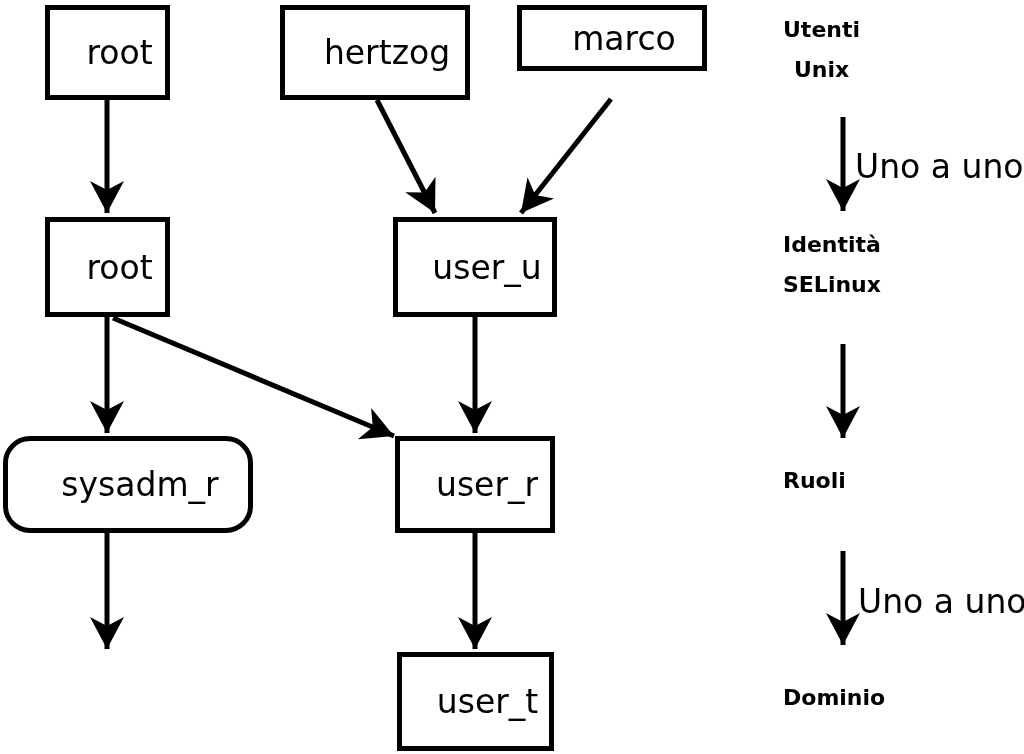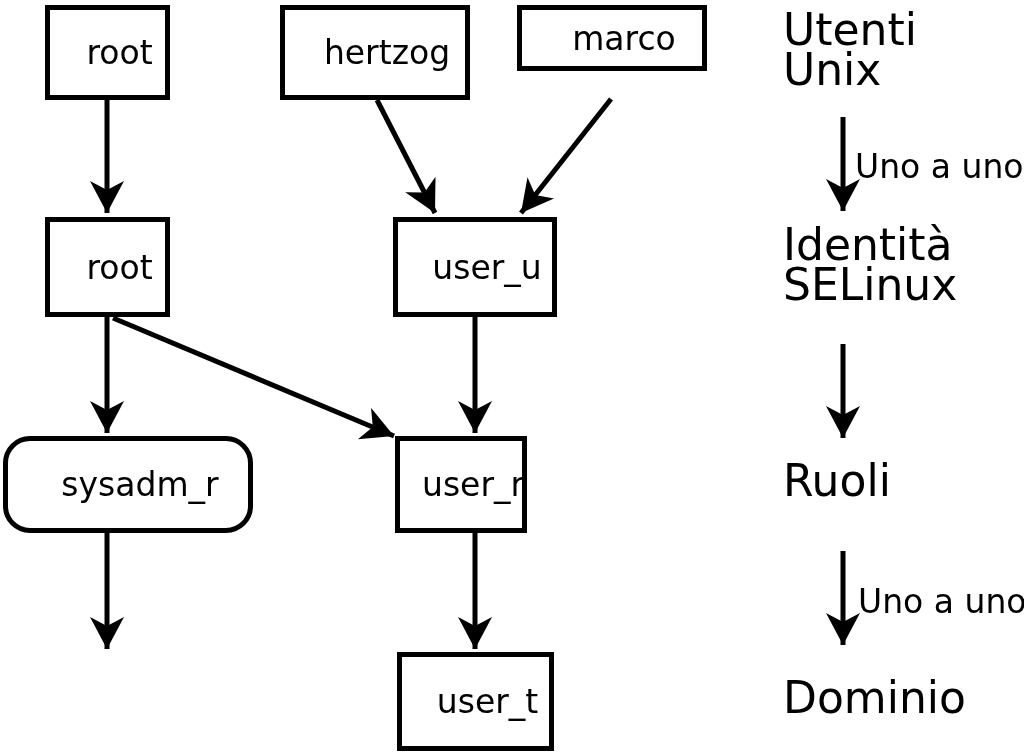--- a/index.html
+++ b/index.html
@@ -32,25 +32,26 @@
     display: flex;
     align-items: center;
     justify-content: center;
     font-size: 33px;
     color: #000000;
     white-space: nowrap;
     padding-left: 24px;
   }
   .level-label {
     position: absolute;
-    font-weight: normal;
-    font-size: 44px;
+    font-weight: bold;
+    font-size: 22px;
     line-height: 40px;
     color: #000000;
     white-space: nowrap;
+    text-align: center;
   }
   .rel-label {
     position: absolute;
     font-size: 33px;
     line-height: 38px;
     color: #000000;
     white-space: nowrap;
   }
   svg line {
     stroke: #000000;
@@ -97,21 +98,21 @@
   <div class="node-box" style="left:45px; top:217px; width:125px; height:100px;">
     <span>root</span>
   </div>
   <div class="node-box" style="left:393px; top:217px; width:164px; height:100px;">
     <span>user_u</span>
   </div>
 
   <div class="node-box" style="left:3px; top:436px; width:250px; height:97px;border-radius:27px;">
     <span>sysadm_r</span>
   </div>
-  <div class="node-box" style="left:395px; top:436px; width:132px; height:97px;align-items:center;">
+  <div class="node-box" style="left:395px; top:436px; width:160px; height:97px;align-items:center;">
     <span>user_r</span>
   </div>
 
   <div class="node-box" style="left:397px; top:652px; width:157px; height:99px;">
     <span>user_t</span>
   </div>
 
   <div class="level-label" style="left:783px; top:10px;">
     <div>Utenti</div>
     <div>Unix</div>

